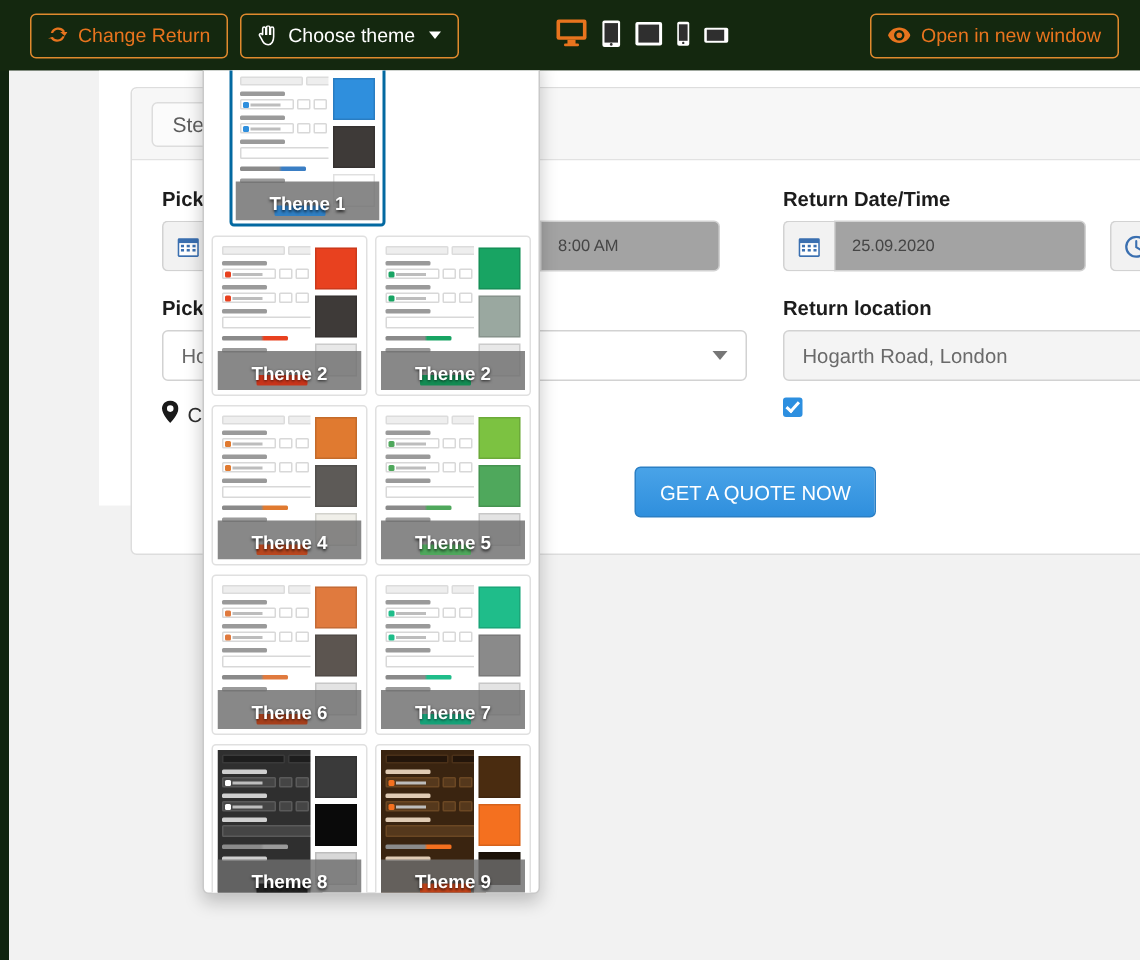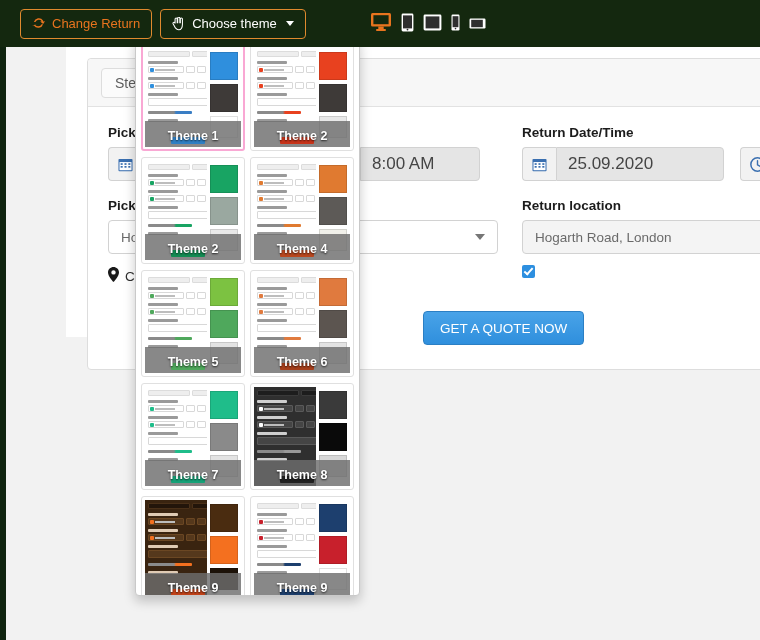--- a/index.html
+++ b/index.html
@@ -101,22 +101,22 @@
     width: 34px;
     background: #f2f2f2;
     border: 1px solid #d2d2d2;
     border-right: none;
     border-radius: 4px 0 0 4px;
     display: flex; align-items: center; justify-content: center;
   }
   .igroup .ifield {
     border: 1px solid #d2d2d2;
     border-radius: 0 4px 4px 0;
-    background: #e5e5e5;
-    font-size: 17px;
+    background: #a3a3a3;
+    font-size: 11px;
     color: #454545;
     padding: 0 11px;
     display: flex; align-items: center;
     font-family: "Liberation Sans", sans-serif;
   }
   .w-date .ifield { width: 168px; }
   .w-time .ifield { width: 120px; }
 
   .sel, .txtin {
     height: 34px; width: 100%;
@@ -193,22 +193,23 @@
   .theme-cell {
     width: 104px; height: 107px;
     background: #ffffff;
     border: 1px solid #e0e0e0;
     border-radius: 3px;
     padding: 3px;
     position: relative;
     cursor: pointer;
   }
   .theme-cell.selected {
-    border: 2px solid #f9a8d4;
+    border: 2px solid #0369a1;
     padding: 2px;
+    margin-left: 12px;
   }
   .thumb {
     width: 100%; height: 100%;
     position: relative;
     overflow: hidden;
     background: #ffffff;
   }
   
   .mini {
     position: absolute; left: 0; top: 0;
@@ -344,20 +345,31 @@
         </svg>
     </span>
     <span class="dev">
       <svg width="17" height="11" viewBox="0 0 17 11">
           <rect x="0.5" y="0.5" width="16" height="10" rx="1.2" fill="#ffffff"></rect>
           <rect x="2.2" y="1.8" width="11.6" height="7.4" fill="#2f2f2f"></rect>
         </svg>
     </span>
   </div>
 
+  <div class="tb-right">
+    <button class="tb-btn">
+      <span>
+        <svg width="15" height="11" viewBox="0 0 16 11">
+            <path d="M8 0C4 0 1.2 2.6 0 5.5 1.2 8.4 4 11 8 11s6.8-2.6 8-5.5C14.8 2.6 12 0 8 0zm0 9.2A3.7 3.7 0 1 1 8 1.8a3.7 3.7 0 0 1 0 7.4z" fill="#e8741e"></path>
+            <circle cx="8" cy="5.5" r="2" fill="#e8741e"></circle>
+          </svg>
+      </span>
+      <span>Open in new window</span>
+    </button>
+  </div>
 </div>
 
 <div class="canvas">
   <div class="white-sheet"></div>
 
   <div class="form-card">
     <div class="steps-bar">
       <div class="step-tab">Step 1</div>
     </div>
     <div class="form-body">

